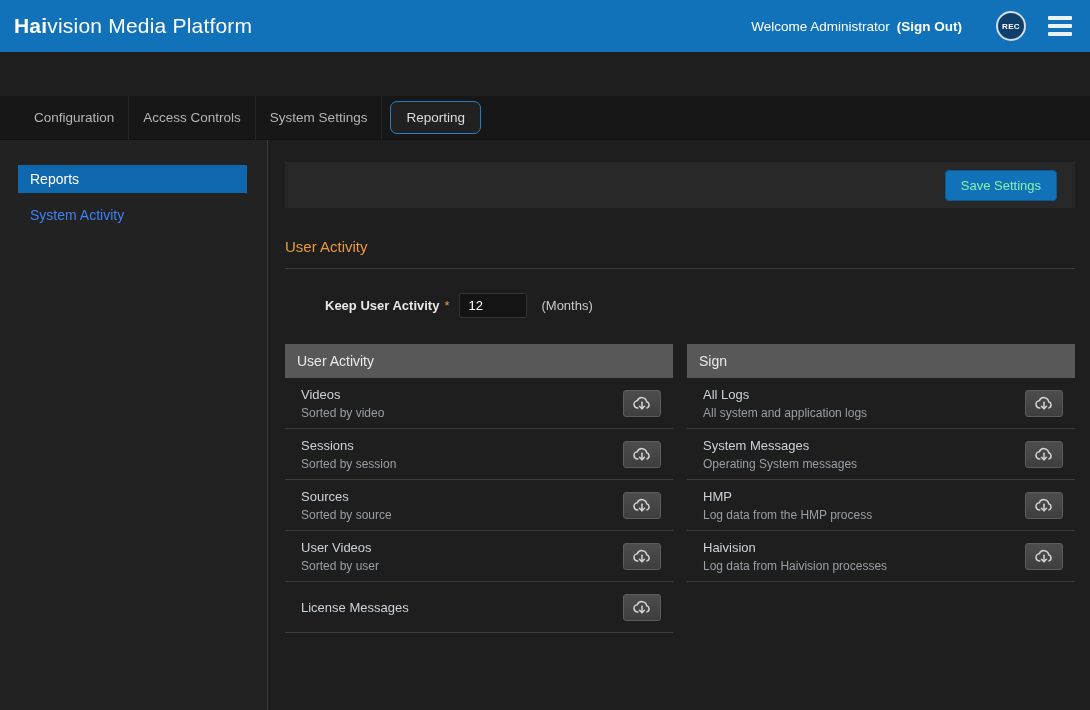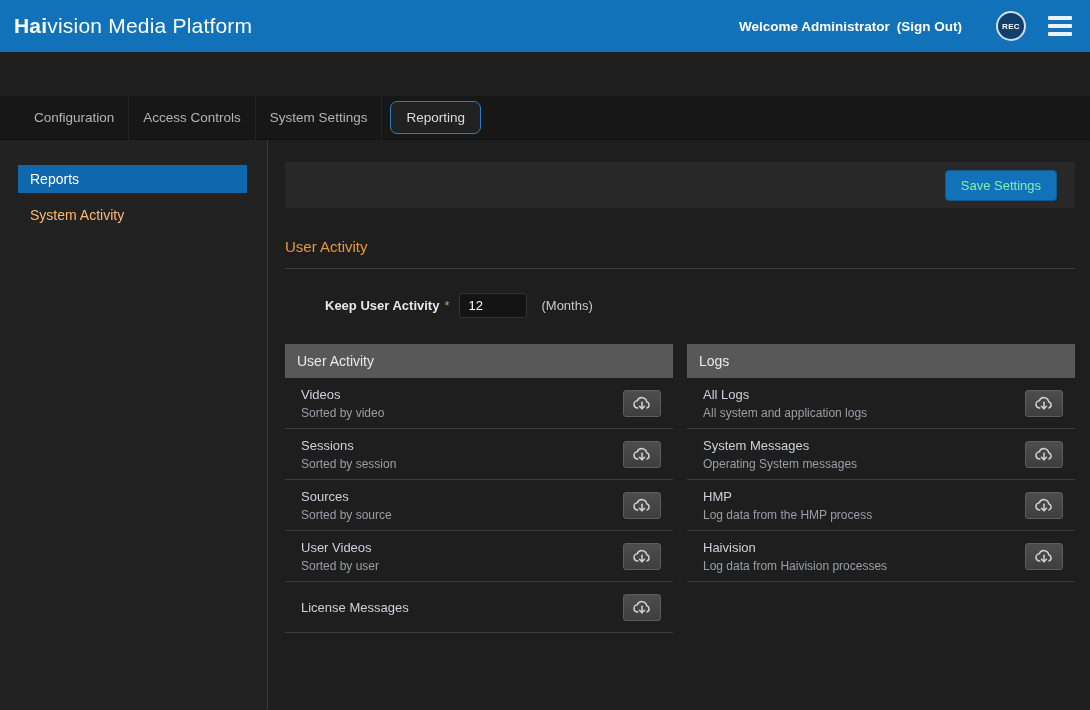--- a/index.html
+++ b/index.html
@@ -14,21 +14,21 @@
   .topbar {
     height:52px;
     background:var(--brand-blue, #1171b9);
     display:flex; align-items:center; justify-content:space-between;
     padding:0 16px 0 14px;
   }
   .logo { font-size:21px; color:#fff; letter-spacing:.2px; white-space:nowrap; }
   .logo .bold { font-weight:700; }
   .logo .rest { font-weight:400; }
   .top-right { display:flex; align-items:center; }
-  .welcome { color:#fff; font-size:13.5px; font-weight:700; }
+  .welcome { color:#fff; font-size:13.5px; font-weight:400; }
   .signout { color:#fff; font-size:13.5px; font-weight:700; margin-left:7px; cursor:pointer; text-decoration:none; }
   .rec-badge {
     width:30px; height:30px; border-radius:50%;
     background:#113f6c; border:2px solid #d3dde8;
     display:flex; align-items:center; justify-content:center;
     margin-left:34px; cursor:pointer;
   }
   .rec-badge span { font-size:8px; font-weight:700; color:#fff; letter-spacing:.4px; }
   .hamburger { margin-left:20px; cursor:pointer; padding:3px 2px; }
   .hamburger i { display:block; width:24px; height:4px; background:#eaf1f8; border-radius:1px; margin:4px 0; }
@@ -59,21 +59,21 @@
   
   .body-wrap { display:flex; height:613px; }
   .sidebar {
     width:268px; background:#222;
     border-right:1px solid #3a3a3a;
     padding-top:25px; flex-shrink:0;
   }
   .side-item {
     height:28px; line-height:28px;
     margin:0 20px 8px 18px; padding-left:12px;
-    font-size:14px; color:#fdba74; cursor:pointer;
+    font-size:14px; color:#3b82f6; cursor:pointer;
   }
   .side-item.selected { background:var(--sidebar-selected, #0f67ad); color:#fff; }
 
   .main { flex:1; padding:22px 15px 0 17px; }
 
   
   .toolbar {
     height:46px; background:#282828;
     display:flex; align-items:center; justify-content:flex-end;
     padding:0 18px;
@@ -250,21 +250,21 @@
             <svg width="20" height="16" viewBox="0 0 24 19" fill="none" stroke="#d5d5d5" stroke-width="1.8" stroke-linecap="round" stroke-linejoin="round">
                 <path d="M7 15.5a4.3 4.3 0 0 1-.6-8.6 5.8 5.8 0 0 1 11.2 1.1 3.9 3.9 0 0 1 .4 7.4"></path>
                 <path d="M12 8.5v7.5"></path>
                 <path d="M9 13.5l3 3 3-3"></path>
               </svg>
           </button>
         </div>
       </div>
 
       <div class="panel">
-        <div class="panel-header">Logs</div>
+        <div class="panel-header">Sign</div>
 
         <div class="row">
           <div class="row-text">
             <div class="row-title">All Logs</div>
             <div class="row-sub">All system and application logs</div>
           </div>
           <button class="dl-btn">
             <svg width="20" height="16" viewBox="0 0 24 19" fill="none" stroke="#d5d5d5" stroke-width="1.8" stroke-linecap="round" stroke-linejoin="round">
                 <path d="M7 15.5a4.3 4.3 0 0 1-.6-8.6 5.8 5.8 0 0 1 11.2 1.1 3.9 3.9 0 0 1 .4 7.4"></path>
                 <path d="M12 8.5v7.5"></path>

